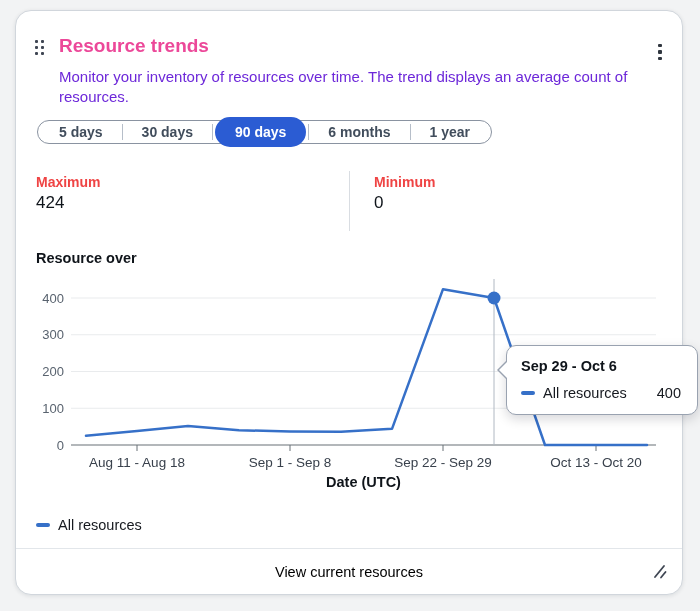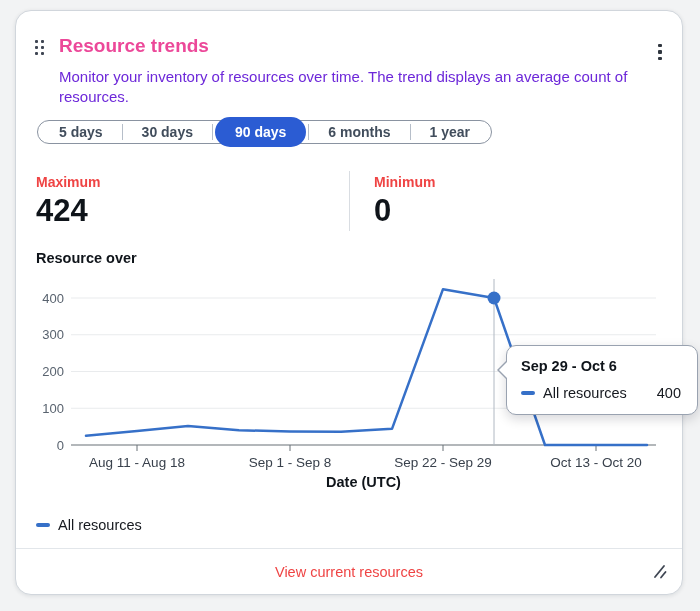--- a/index.html
+++ b/index.html
@@ -31,21 +31,21 @@
   
   .range-selector { position:absolute; left:21px; top:109px; height:24px;
     display:inline-flex; align-items:center; border:1px solid #8a93a1;
     border-radius:18px; background:#fff; padding:0 2px; }
   .rs-opt { border:none; background:none; font-family:inherit; font-size:14px; font-weight:bold;
     color:#414d5c; padding:0 19px; height:30px; line-height:30px; cursor:pointer; border-radius:15px; }
   .rs-opt.sel { color:#ffffff; padding:0 20px; margin:16px 2px; }
   .rs-div { width:1px; height:16px; background:#b6bec9; }
   
   .stat-label { position:absolute; font-size:14px; font-weight:bold; color:#ef4444; }
-  .stat-value { position:absolute; font-size:31px; font-weight:bold; color:#0f141a; }
+  .stat-value { position:absolute; font-size:17px; font-weight:normal; color:#0f141a; }
   .stat-divider { position:absolute; left:333px; top:160px; width:1px; height:60px; background:#d9dde2; }
   .chart-heading { position:absolute; left:20px; top:239px; font-size:14.5px; font-weight:bold; color:#0f141a; }
   .chart-svg { position:absolute; left:0; top:254px; }
   
   .tooltip { position:absolute; left:490px; top:334px; width:192px; z-index:3;
     background:#fff; border:1px solid #99a2b0; border-radius:10px;
     box-shadow:0 4px 12px rgba(0,7,22,.16); padding:12px 16px 13px 14px; }
   .tooltip::before { content:""; position:absolute; left:-10px; top:14px; border:10px solid transparent;
     border-right-color:#99a2b0; border-left:none; }
   .tooltip::after { content:""; position:absolute; left:-8.5px; top:14px; border:10px solid transparent;
@@ -140,21 +140,21 @@
       <span class="tooltip-value">400</span>
     </div>
   </div>
 
   <div class="legend">
     <span class="series-dash" style="background: rgb(54, 112, 200);"></span>
     <span class="legend-label">All resources</span>
   </div>
 
   <div class="footer">
-    <a class="footer-link" href="#" style="color: #ef4444;">View current resources</a>
+    <a class="footer-link" href="#" style="color: #000000;">View current resources</a>
   </div>
 
   <svg class="resize-handle" viewBox="0 0 16 16">
     <line x1="3" y1="13" x2="12" y2="2" stroke="#3f4653" stroke-width="1.8" stroke-linecap="round"></line>
     <line x1="9" y1="13.5" x2="13.5" y2="8" stroke="#3f4653" stroke-width="1.8" stroke-linecap="round"></line>
   </svg>
 
 </div>
 
 </body></html>

